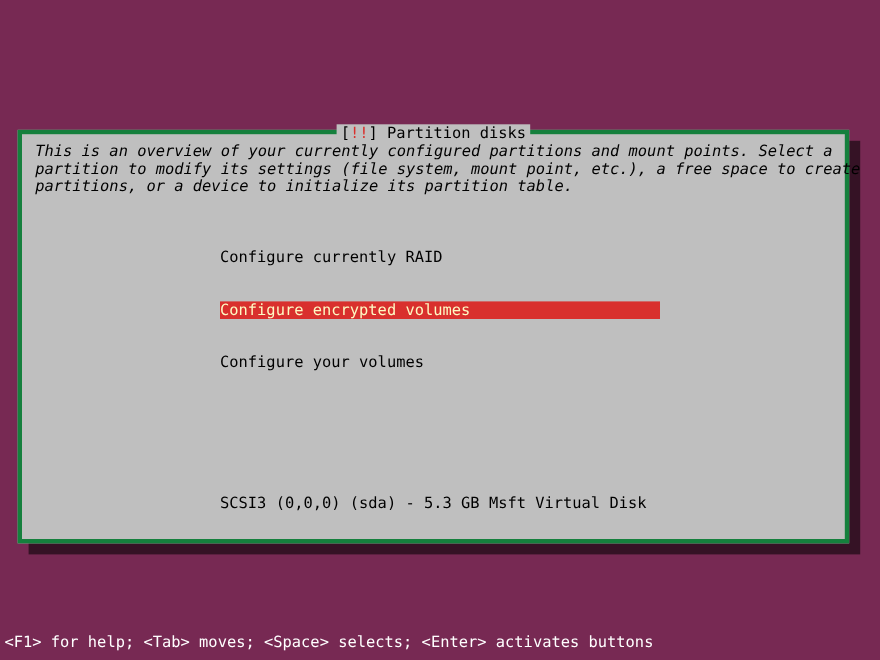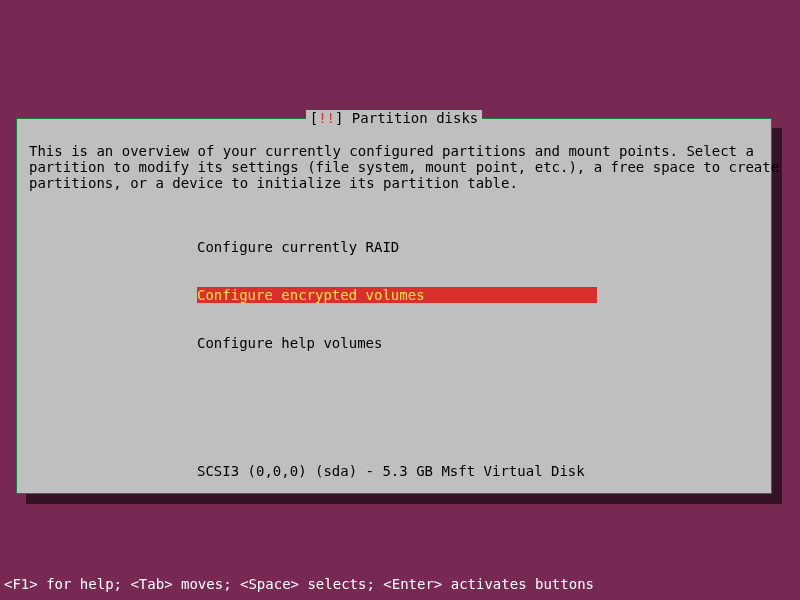--- a/index.html
+++ b/index.html
@@ -23,58 +23,58 @@
     background: rgba(0,0,0,0.55);
   }
   .dialog {
     position: absolute;
     left: 16px;
     top: 118px;
     width: 756px;
     height: 376px;
     background: #bfbfbf;
     color: #000;
-    border: 1px solid #15803d;
+    border: 4px solid #15803d;
     padding: 8px 12px 8px 12px;
   }
   .title-wrap {
     position: absolute;
     top: -9px;
     left: 0;
     width: 100%;
     text-align: center;
     pointer-events: none;
   }
   .title {
     background: #bfbfbf;
     padding: 0 4px;
     color: #000;
   }
   .title .bang { color: #d9302d; }
   .desc {
-    margin-top: 16px;
     white-space: pre;
     color: #000;
+    font-style: italic;
   }
   .menu {
     margin-top: 16px;
     white-space: pre;
   }
   .menu .item {
     display: block;
     padding-left: 168px;
     color: #000;
     cursor: pointer;
   }
   .menu .item.selected {
     background: transparent;
   }
   .menu .item.selected span.hl {
     background: #d9302d;
-    color: #fde047;
+    color: #fef9c3;
     display: inline-block;
     width: 400px;
     padding-right: 0;
   }
   .spacer { height: 16px; }
   .footer {
     position: absolute;
     left: 0;
     bottom: 8px;
     width: 100%;
@@ -93,21 +93,21 @@
     <span class="title"><span>[</span><span class="bang">!!</span><span>] </span><span>Partition disks</span><span> </span></span>
   </div>
 
   <div class="desc">This is an overview of your currently configured partitions and mount points. Select a
 partition to modify its settings (file system, mount point, etc.), a free space to create
 partitions, or a device to initialize its partition table.</div>
 
   <div class="menu">
     <div class="item"><span>Configure currently RAID</span></div>
     <div class="item selected"><span class="hl">Configure encrypted volumes</span></div>
-    <div class="item"><span>Configure help volumes</span></div>
+    <div class="item"><span>Configure your volumes</span></div>
 
     <div class="spacer"></div>
 
     <div class="item"><span>SCSI3 (0,0,0) (sda) - 5.3 GB Msft Virtual Disk</span></div>
     
     
 
     
 
     

